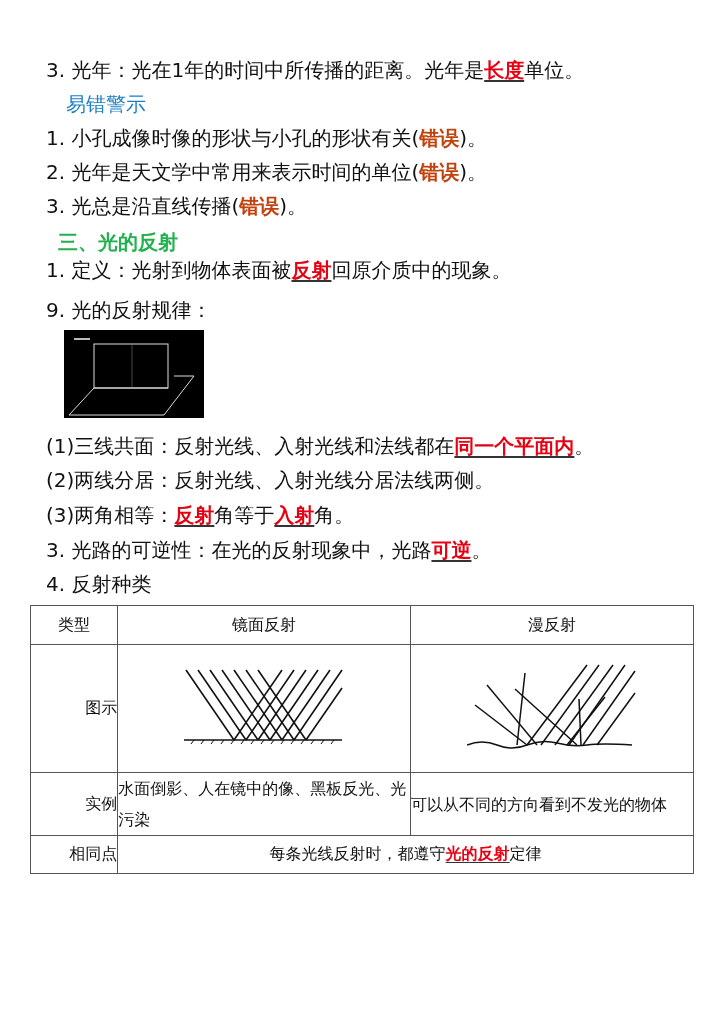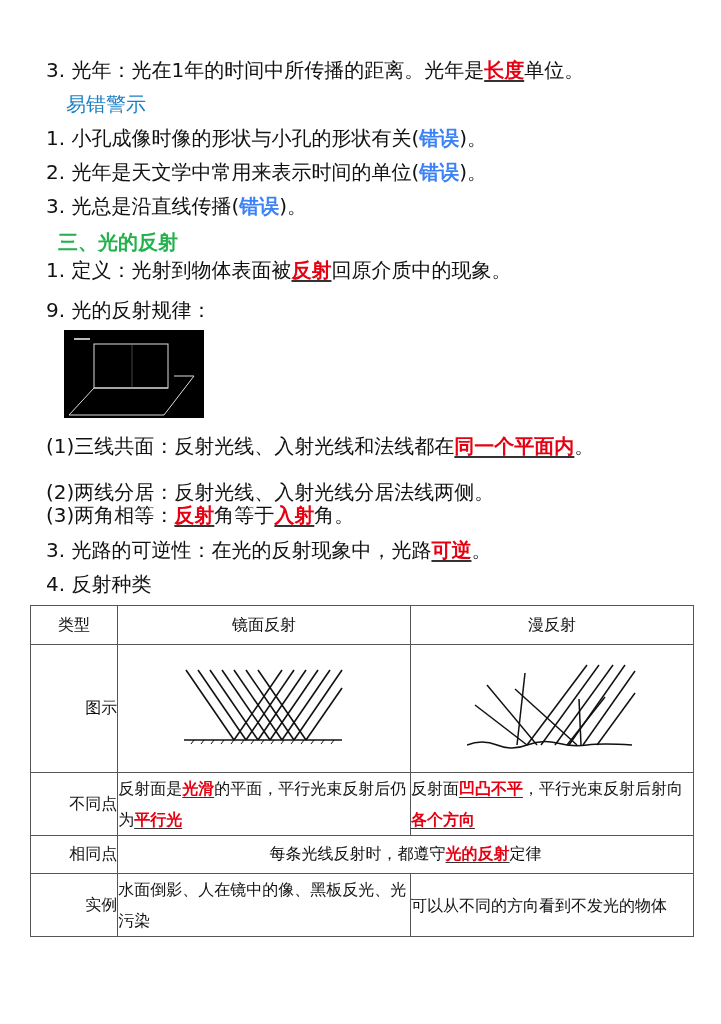--- a/index.html
+++ b/index.html
@@ -2,21 +2,21 @@
 <html><head>
 <meta charset="utf-8">
 <style>
   html, body { margin:0; padding:0; background:#ffffff; }
   body { width:721px; height:1024px; position:relative; overflow:hidden;
          font-family:"DejaVu Sans","Liberation Sans",sans-serif; color:#111; }
   .line { position:absolute; left:46px; font-size:20px; line-height:24px; white-space:nowrap; }
   .blue { color:#1b7fc4; font-weight:normal;margin-left:20px; }
   .green { color:#22b14c; font-weight:bold;margin-left:12px; }
   .ans { color:#e60012; font-weight:bold; text-decoration:underline; text-decoration-color:#333; text-underline-offset:3px; }
-  .err { color:#3b82f6; font-weight:bold; }
+  .err { color:#c2410c; font-weight:bold; }
   .figbox { position:absolute; left:64px; top:330px; width:140px; height:88px; background:#000; }
   table.rt { position:absolute; left:30px; top:605px; width:664px; border-collapse:collapse; font-size:16px; }
   table.rt td { border:1.5px solid #555; padding:0; }
   .c1 { width:80px; text-align:right; }
   .c2 { width:271px; }
   .c3 { width:262px; }
   .hdr td { height:38px; text-align:center; }
   .txt { padding:6px 8px; line-height:31px; }
   .center { text-align:center; }
 </style>
@@ -36,21 +36,21 @@
   <svg width="140" height="88" viewBox="0 0 140 88">
     <rect x="30" y="14" width="74" height="44" fill="none" stroke="#ddd" stroke-width="1"></rect>
     <line x1="30" y1="58" x2="104" y2="58" stroke="#ddd"></line>
     <polyline points="30,58 5,85 100,85 130,46 110,46" fill="none" stroke="#ddd" stroke-width="1"></polyline>
     <line x1="68" y1="14" x2="68" y2="58" stroke="#888" stroke-width="0.5"></line>
     <rect x="10" y="8" width="16" height="2" fill="#bbb"></rect>
   </svg>
 </div>
 
 <div class="line" style="top:434px"><span>(1)三线共面：反射光线、入射光线和法线都在</span><span class="ans">同一个平面内</span><span>。</span></div>
-<div class="line" style="top:480px">(2)两线分居：反射光线、入射光线分居法线两侧。</div>
+<div class="line" style="top:468px">(2)两线分居：反射光线、入射光线分居法线两侧。</div>
 <div class="line" style="top:503px"><span>(3)两角相等：</span><span class="ans">反射</span><span>角等于</span><span class="ans">入射</span><span>角。</span></div>
 <div class="line" style="top:538px"><span>3. 光路的可逆性：在光的反射现象中，光路</span><span class="ans">可逆</span><span>。</span></div>
 <div class="line" style="top:572px">4. 反射种类</div>
 
 <table class="rt">
   <tbody>
       <tr class="hdr">
     <td class="c1">类型</td>
     <td class="c2">镜面反射</td>
     <td class="c3">漫反射</td>
@@ -95,27 +95,22 @@
           <line x1="102" y1="88" x2="158" y2="8"></line>
               <line x1="116" y1="88" x2="168" y2="14"></line>
               <line x1="130" y1="88" x2="168" y2="36"></line>
           <line x1="114" y1="88" x2="112" y2="42"></line>
               <line x1="100" y1="88" x2="138" y2="40"></line>
         </g>
       </svg>
     </td>
   </tr>
   <tr>
-    <td class="c1">不同点</td>
-    <td class="c2 txt"><span>反射面是</span><span class="ans">光滑</span><span>的平面，平行光束反射后仍为</span><span class="ans">平行光</span></td>
-    <td class="c3 txt"><span>反射面</span><span class="ans">凹凸不平</span><span>，平行光束反射后射向</span><span class="ans">各个方向</span></td>
+    <td class="c1">实例</td>
+    <td class="c2 txt">水面倒影、人在镜中的像、黑板反光、光污染</td>
+    <td class="c3 txt">可以从不同的方向看到不发光的物体</td>
   </tr>
   <tr style="height:38px">
     <td class="c1">相同点</td>
     <td colspan="2" class="center"><span>每条光线反射时，都遵守</span><span class="ans">光的反射</span><span>定律</span></td>
   </tr>
-  <tr>
-    <td class="c1">实例</td>
-    <td class="c2 txt">水面倒影、人在镜中的像、黑板反光、光污染</td>
-    <td class="c3 txt">可以从不同的方向看到不发光的物体</td>
-  </tr>
 </tbody>
   </table>
 
 </body></html>

